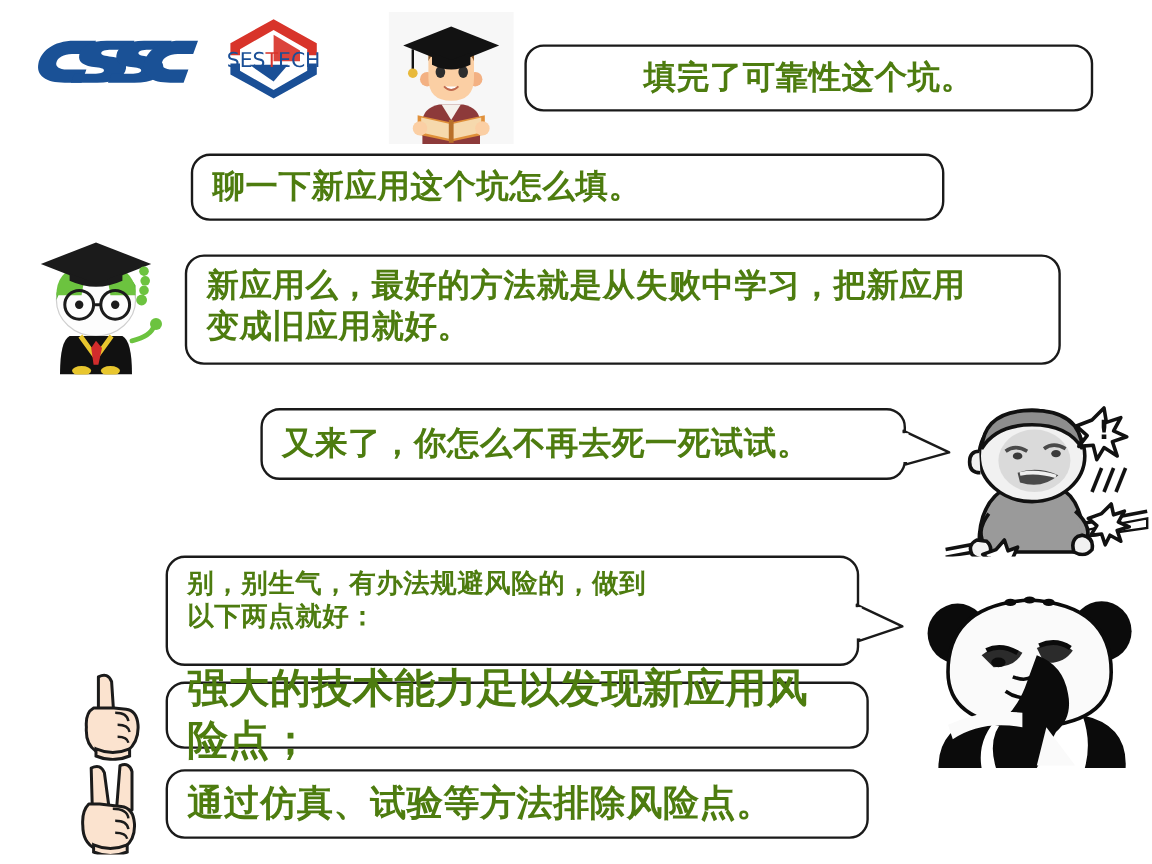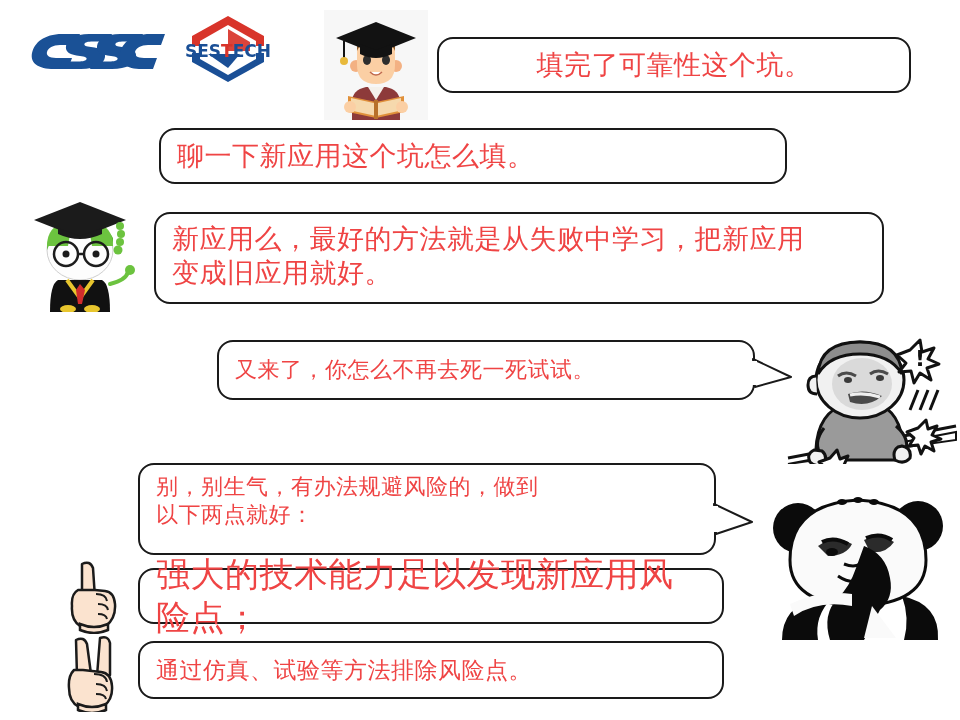--- a/index.html
+++ b/index.html
@@ -25,22 +25,22 @@
     background: #ffffff;
     border: 2px solid #1a1a1a;
     border-radius: 16px;
     display: flex;
     align-items: center;
     padding: 4px 16px;
     z-index: 5;
   }
   .bubble .btext {
     font-family: "DejaVu Sans", "Liberation Sans", sans-serif;
-    font-weight: normal;
-    color: #ef4444;
+    font-weight: bold;
+    color: #4d7c0f;
     line-height: 1.26;
     letter-spacing: 0.5px;
     white-space: pre-line;
     width: 100%;
   }
   .b-center .btext { text-align: center; }
 
   
   .tail-right {
     position: absolute;
@@ -51,21 +51,21 @@
     transform: translateY(-50%);
     pointer-events: none;
   }
   .tail-right svg { display: block; overflow: visible; }
 
   
   .art { position: absolute; }
   
   .sestech-word {
     font-family: "DejaVu Sans", "Liberation Sans", sans-serif;
-    font-weight: bold;
+    font-weight: normal;
     font-size: 17px;
     letter-spacing: 0px;
     line-height: 1;
   }
   .st-blue { color: #1a4f96; }
   .st-red  { color: #d8342a; }
 </style>
 </head>
 <body>
 
@@ -179,21 +179,21 @@
       <ellipse cx="70" cy="121" rx="8" ry="4" fill="#e8c62e"></ellipse>
     </svg>
   </div>
 
   <div class="bubble" id="bubble-3" style="left:154px; top:212px; width:730px; height:92px; align-items:flex-start; padding-top:8px;">
     <div class="btext" style="font-size:27px;">新应用么，最好的方法就是从失败中学习，把新应用
 变成旧应用就好。</div>
   </div>
 
   <div class="bubble" id="bubble-4" style="left:217px; top:340px; width:538px; height:60px;">
-    <div class="btext" style="font-size:22px;">又来了，你怎么不再去死一死试试。</div>
+    <div class="btext" style="font-size:27px;">又来了，你怎么不再去死一死试试。</div>
     <div class="tail-right" style="right:-36px; top:58%;">
       <svg width="40" height="36" viewBox="0 0 40 36">
         <path d="M0 2 L38 20 L2 30 Z" fill="#ffffff" stroke="#1a1a1a" stroke-width="2" stroke-linejoin="round"></path>
         <rect x="-4" y="4" width="8" height="24" fill="#ffffff"></rect>
       </svg>
     </div>
   </div>
 
   <div class="art" style="left:778px; top:332px; width:182px; height:132px; overflow:hidden;">
     <svg width="182" height="132" viewBox="0 0 182 132">
@@ -312,16 +312,16 @@
 
       <path d="M36 42 q12 0 13 8" stroke="#1b1b1b" stroke-width="2" fill="none"></path>
       <path d="M38 52 q10 0 11 7" stroke="#1b1b1b" stroke-width="2" fill="none"></path>
       <path d="M38 62 q9 0 10 5" stroke="#1b1b1b" stroke-width="2" fill="none"></path>
 
       <path d="M20 72 q14 6 28 0 l0 6 q-14 6 -28 0 Z" fill="#fbe3cf" stroke="#1b1b1b" stroke-width="2.5"></path>
     </svg>
   </div>
 
   <div class="bubble" id="bubble-7" style="left:138px; top:641px; width:586px; height:58px;">
-    <div class="btext" style="font-size:23px;">通过仿真、试验等方法排除风险点。</div>
+    <div class="btext" style="font-size:30px;">通过仿真、试验等方法排除风险点。</div>
   </div>
 
 </div>
 
 </body></html>

